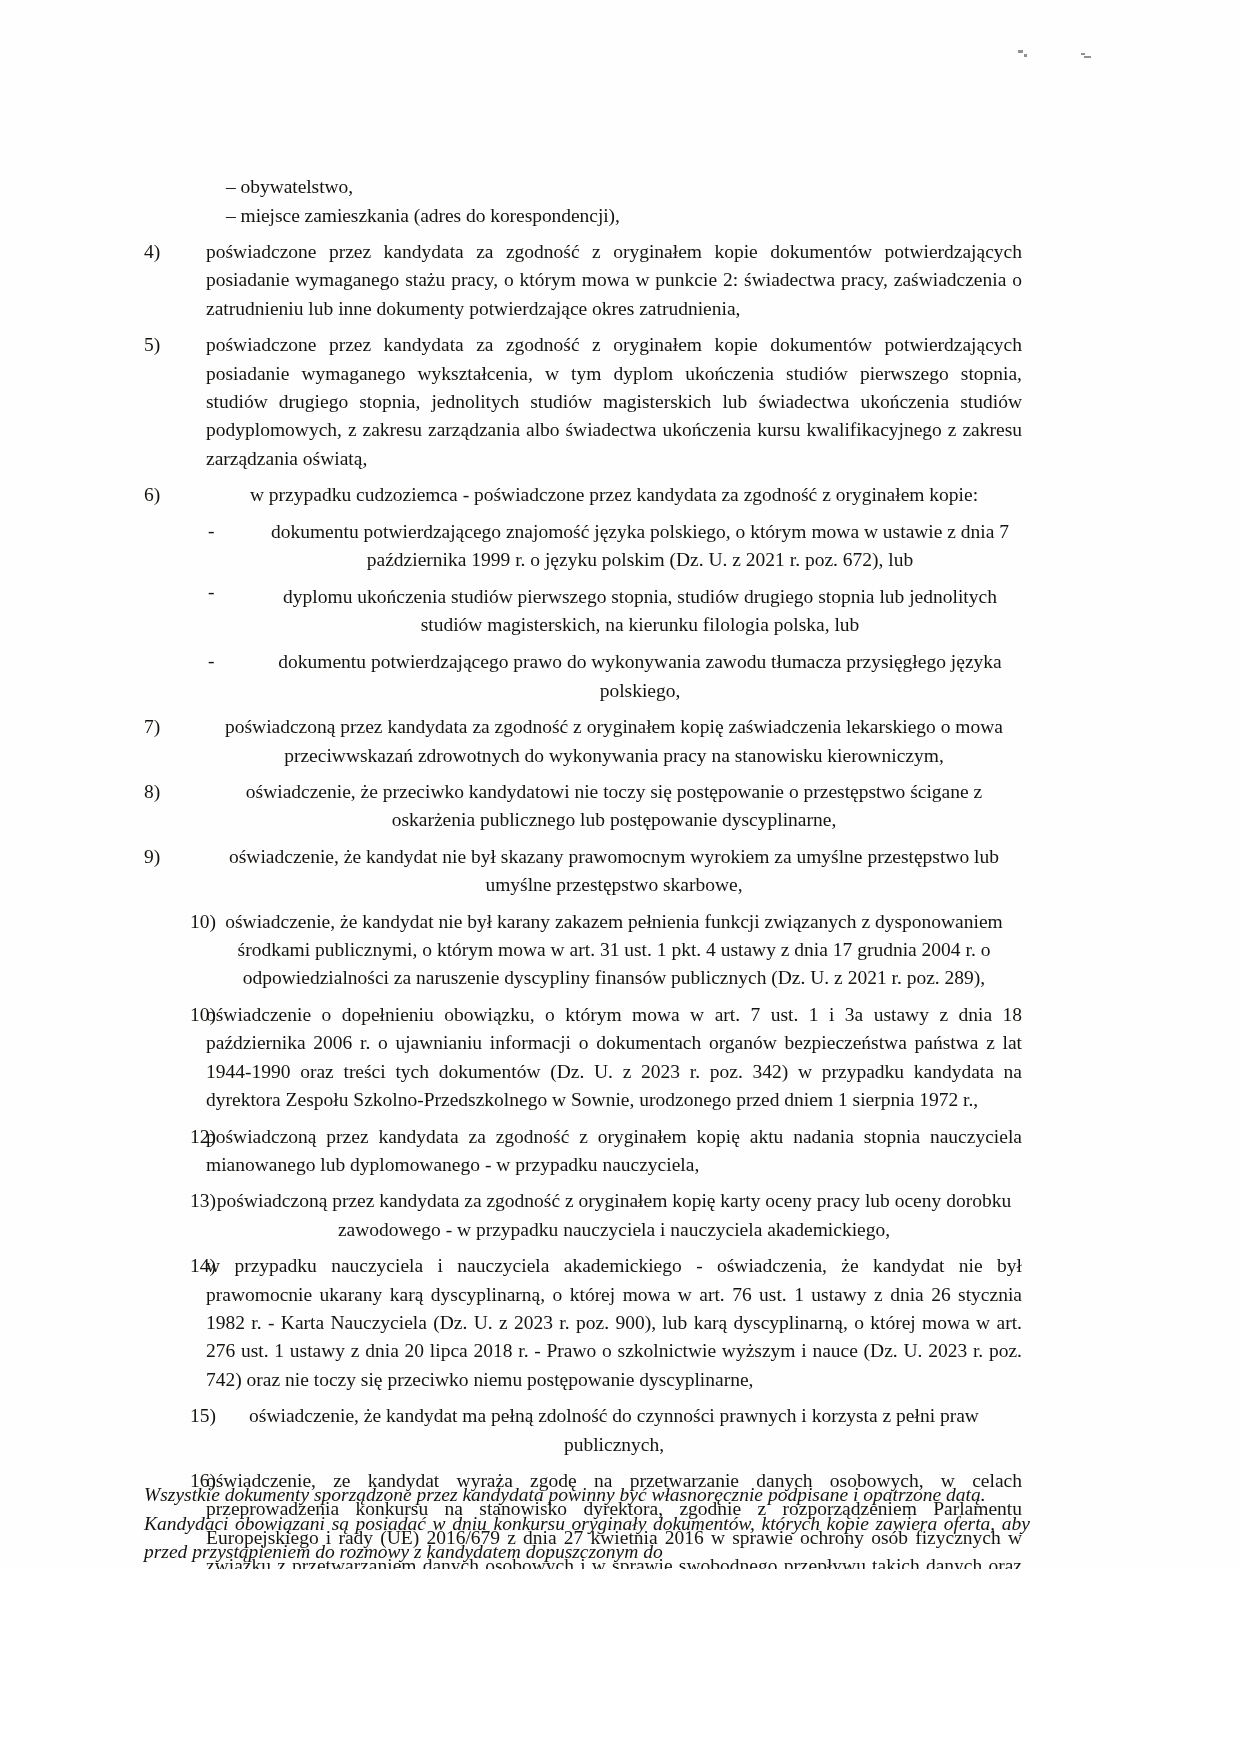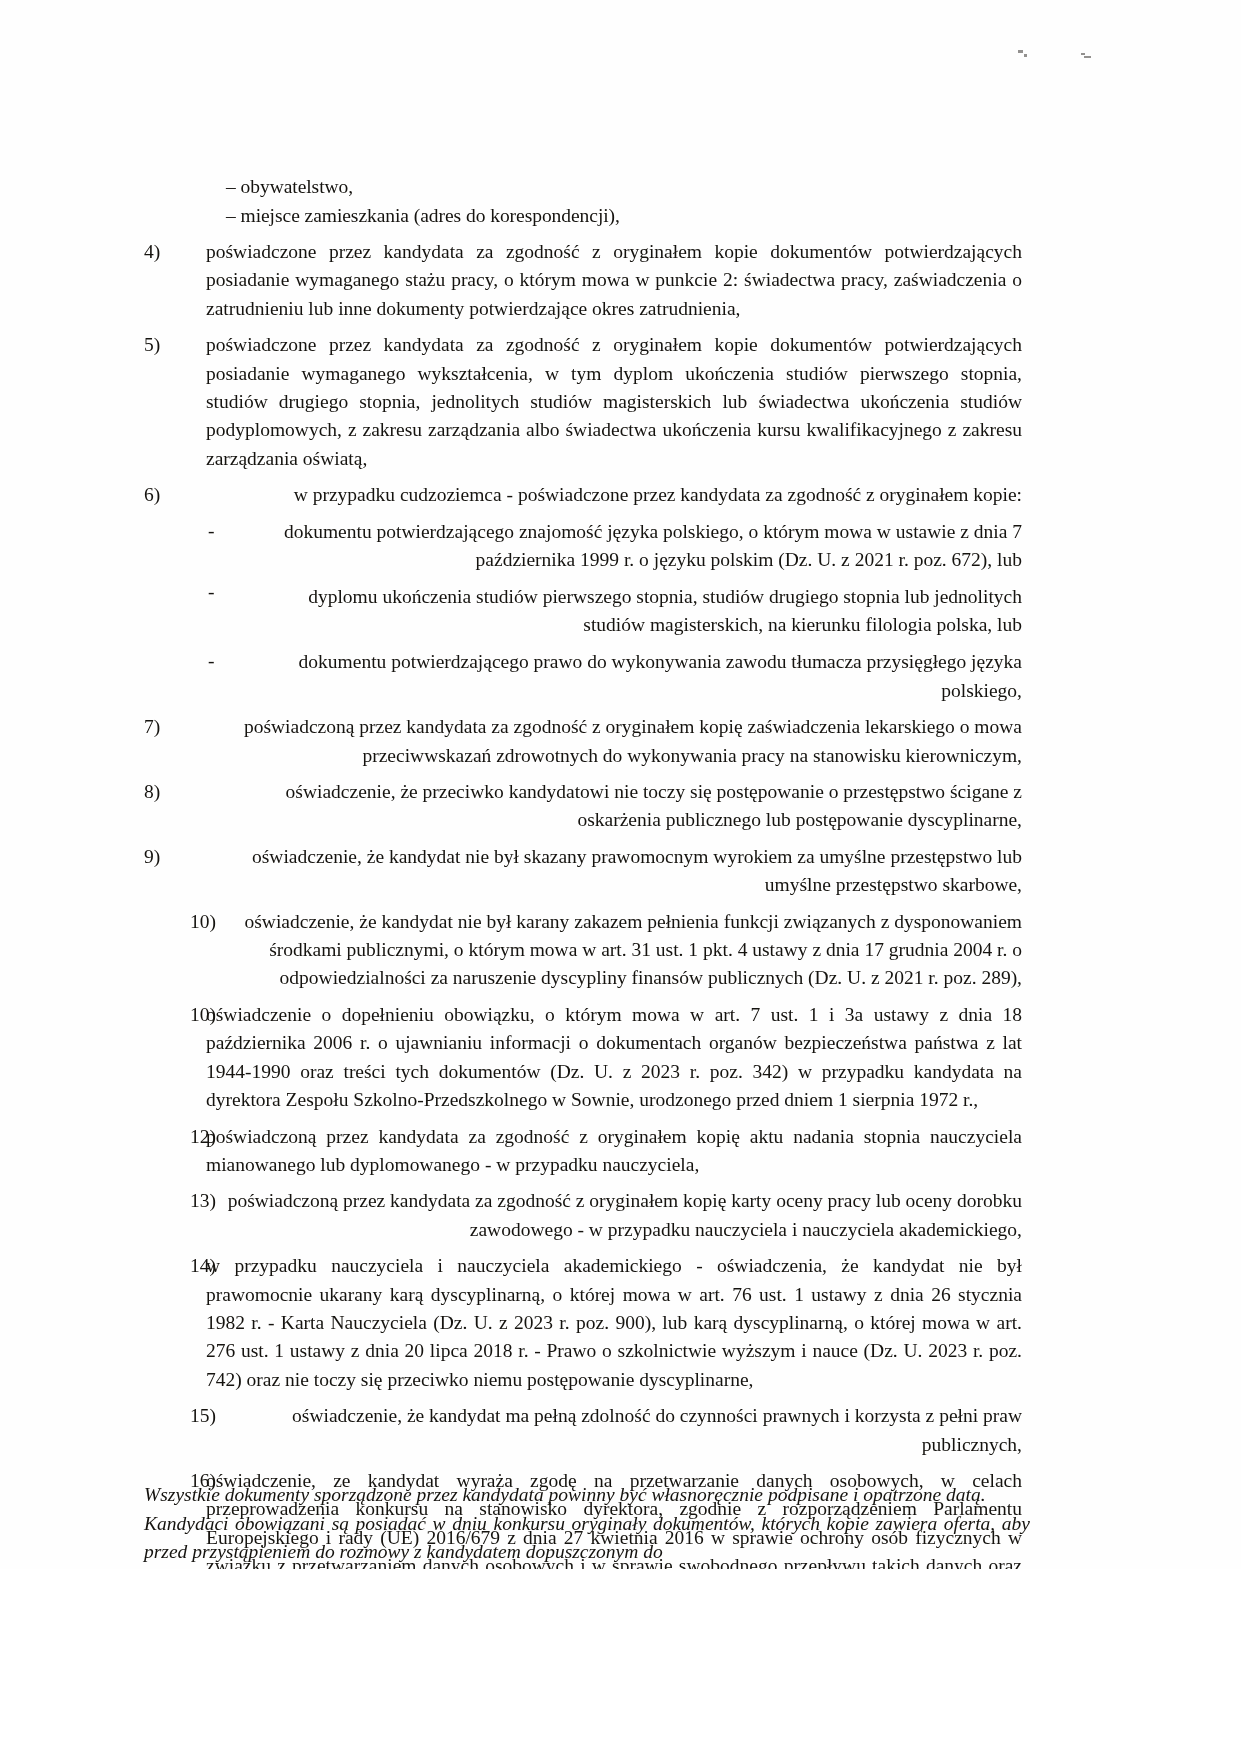--- a/index.html
+++ b/index.html
@@ -67,21 +67,21 @@
     font-size: 19.5px;
   }
   ol.main-list > li.narrow-marker > .marker { left: 2px; margin-left: 44px; }
 
   .para {
     margin: 8px;
     text-align: justify;
     text-justify: inter-word;
     hyphens: none;
   }
-  .para.left { text-align: right; }
+  .para.left { text-align: center; }
 
   
   ul.sub-list {
     list-style: none;
     margin: 1px 0 0 0;
     padding: 0;
   }
   ul.sub-list > li {
     position: relative;
     padding-left: 52px;

